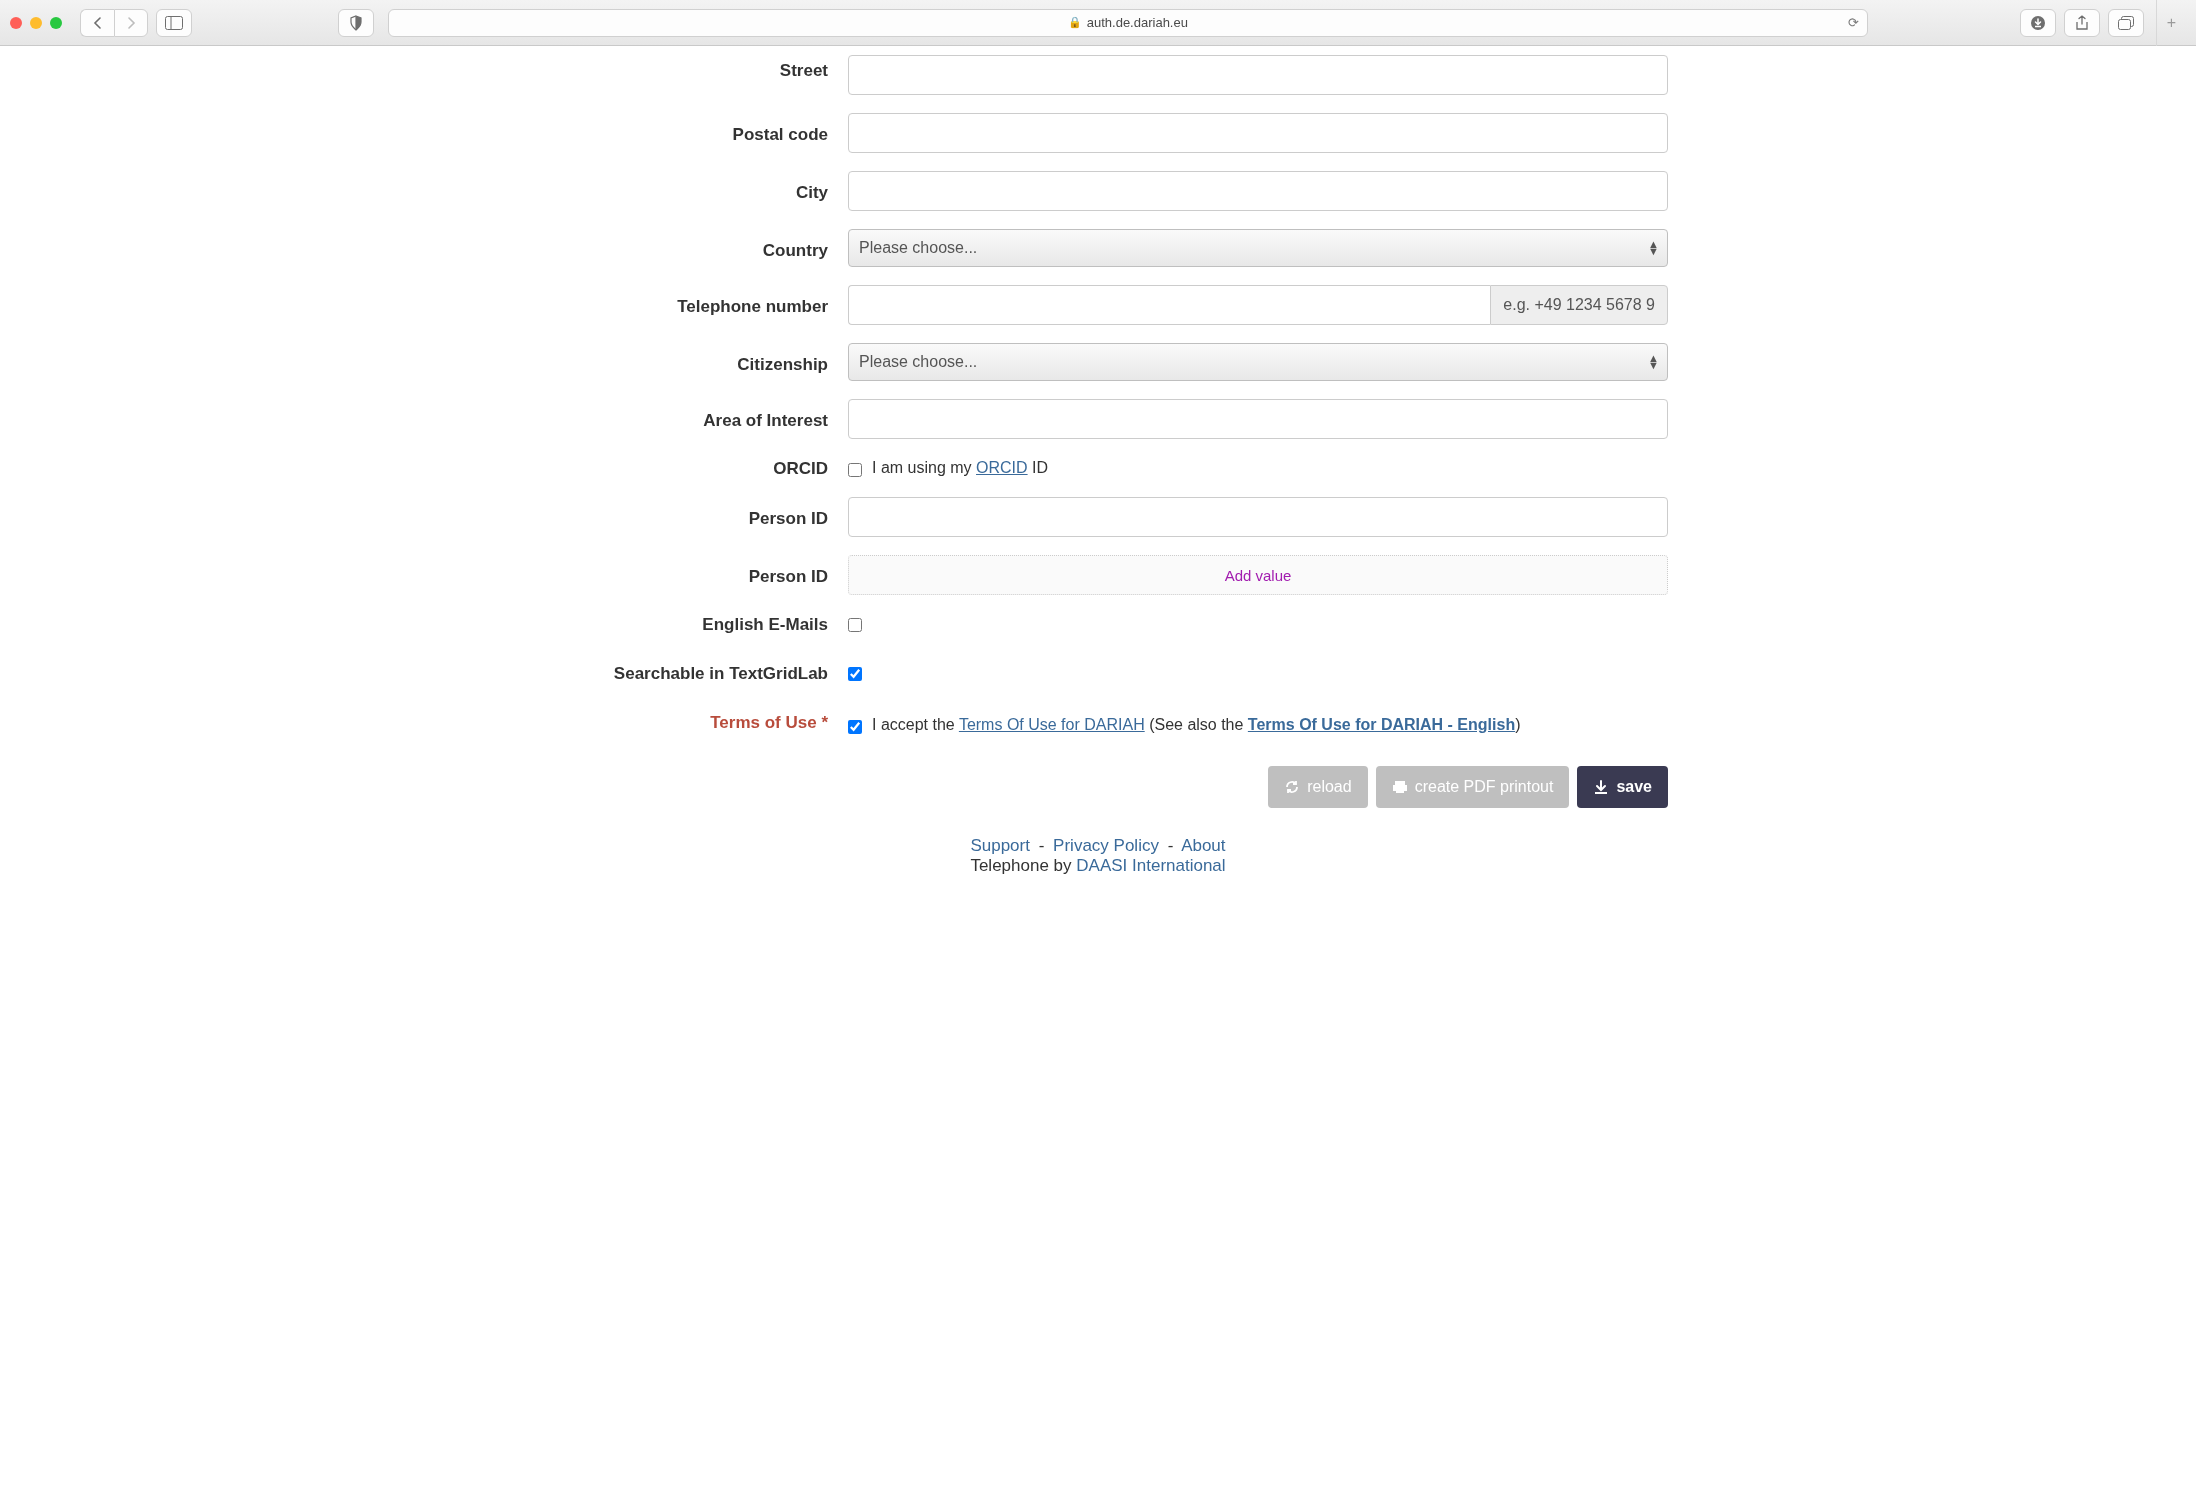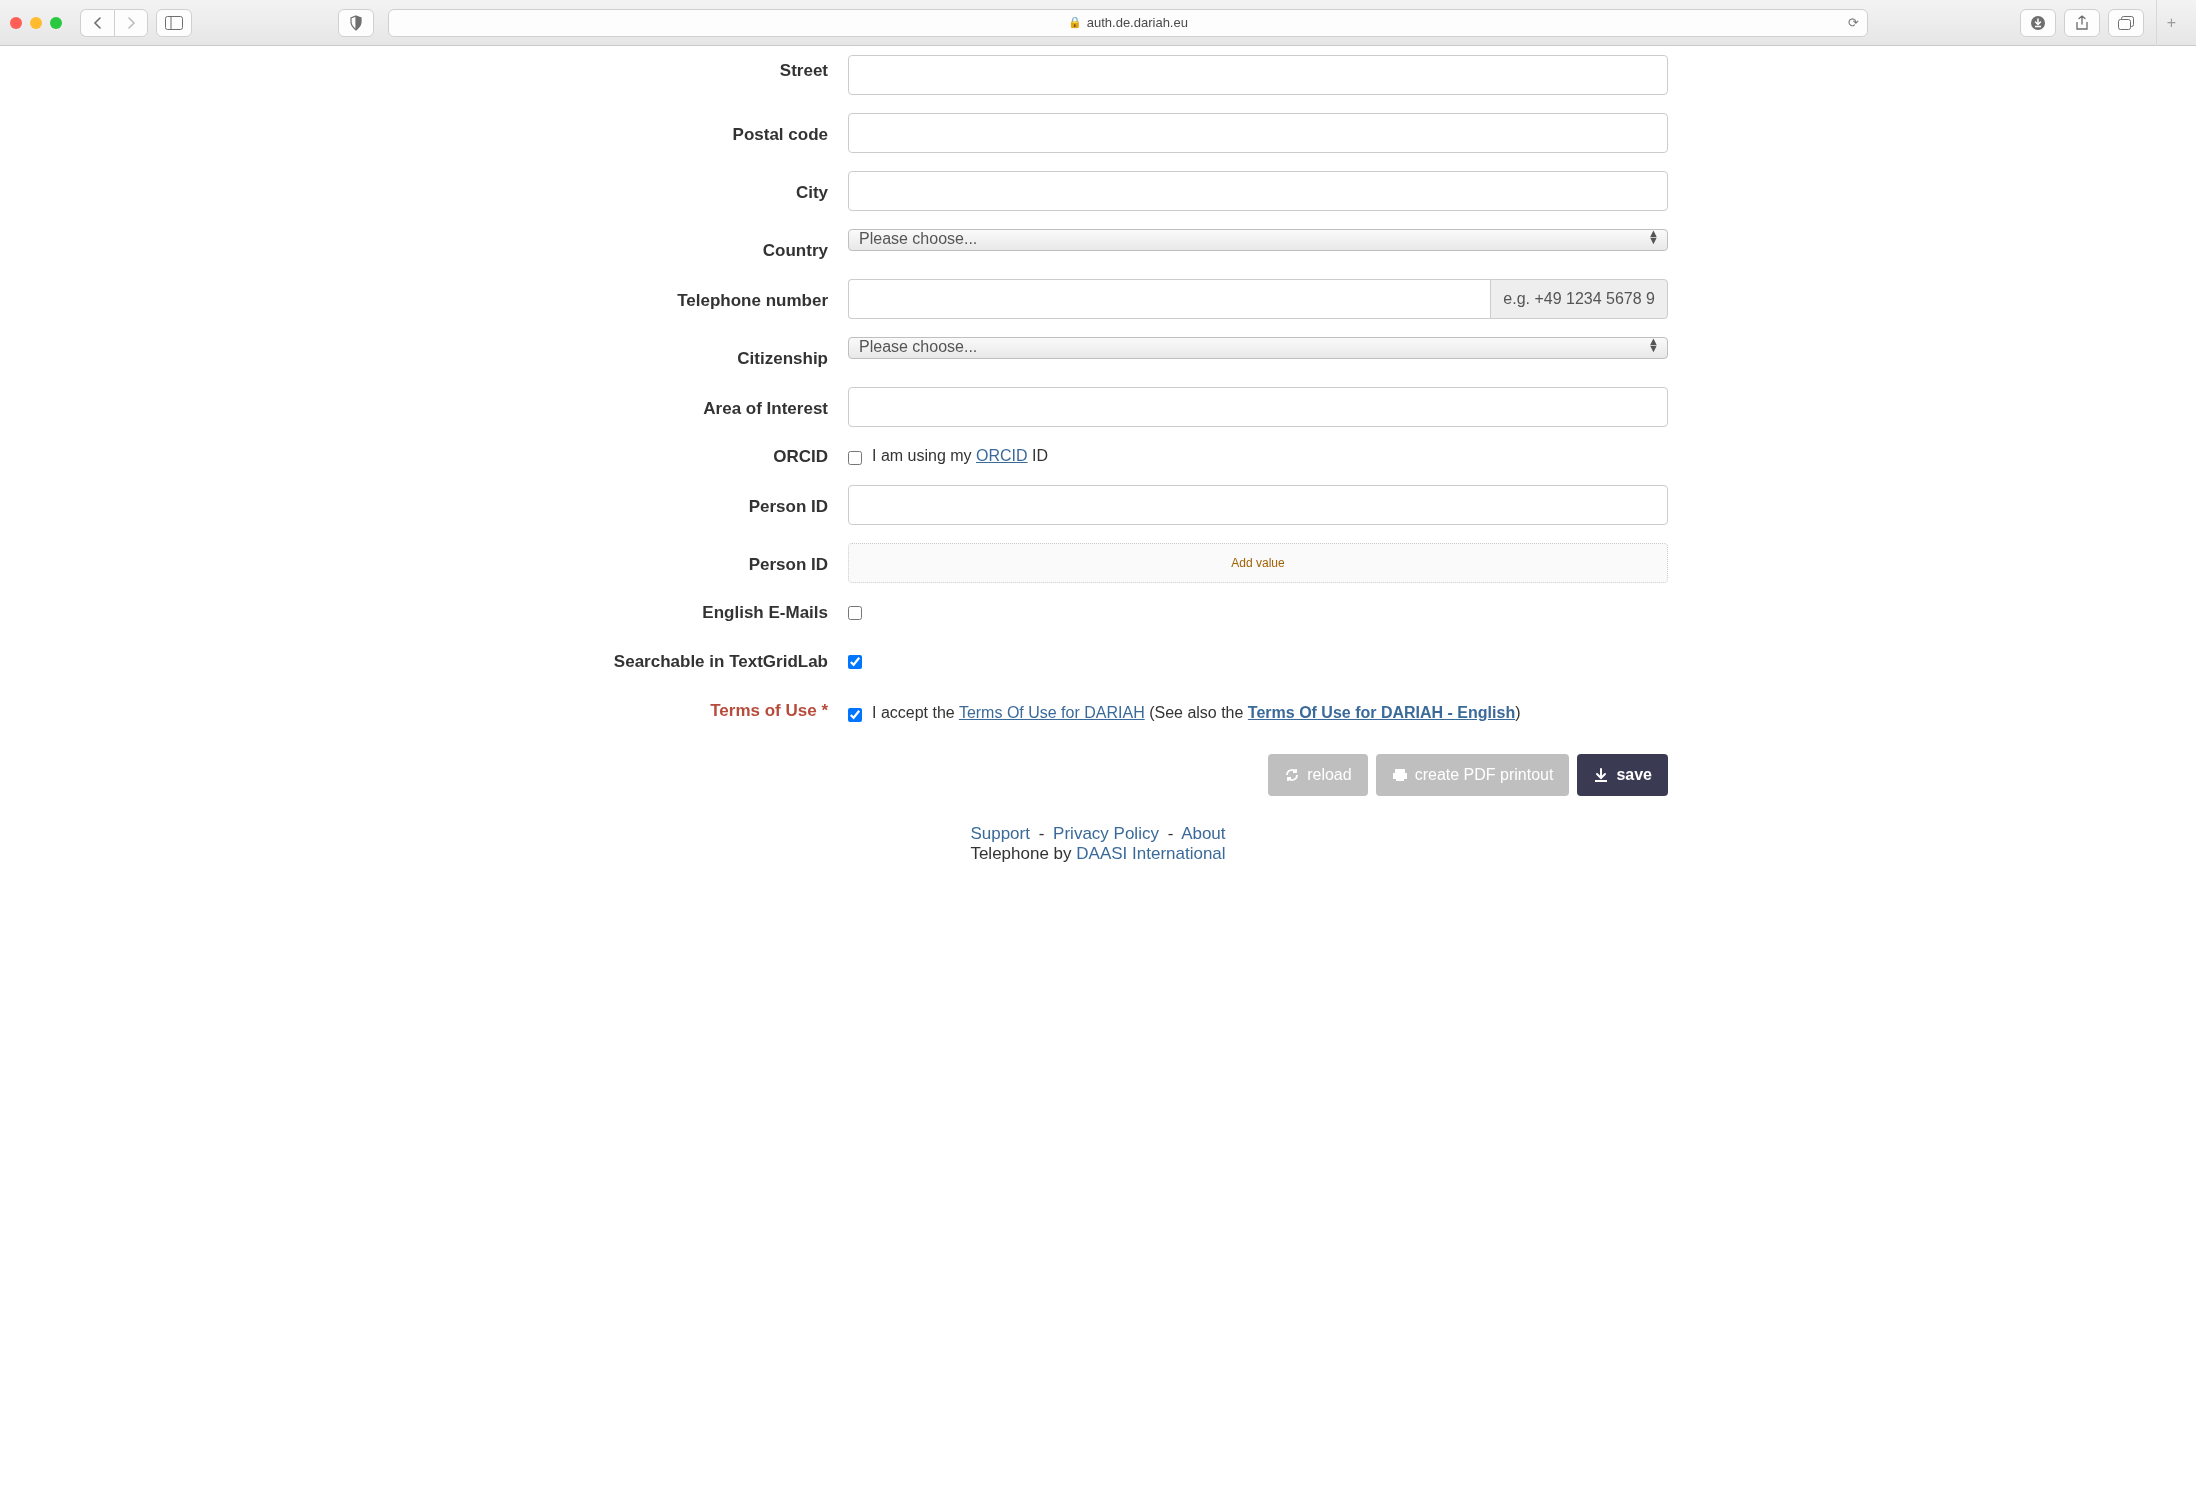--- a/index.html
+++ b/index.html
@@ -23,28 +23,28 @@
 .newtab{width:30px;height:46px;display:flex;align-items:center;justify-content:center;color:#9a9a9a;border-left:1px solid #d8d8d8;margin-left:4px;font-size:16px;}
 
 
 .page { padding:0 0 40px; }
 .form { width:1140px; margin:0 auto; }
 .row { display:flex; align-items:flex-start; padding:9px 0; }
 .lbl { width:320px; text-align:right; padding-right:20px; font-weight:700; font-size:17px; color:#333; padding-top:12px; }
 .lbl.req { color:#b84c3c; }
 .ctl { flex:1; }
 .input { width:100%; height:40px; border:1px solid #ccc; border-radius:4px; padding:0 10px; font-size:16px; background:#fff; }
-.select { width:100%; height:22px; border:1px solid #bfbfbf; border-radius:4px; padding:0 10px; font-size:16px; color:#555; background:linear-gradient(#fafafa,#e8e8e8); position:relative; display:flex; }
+.select { width:100%; height:38px; border:1px solid #bfbfbf; border-radius:4px; padding:0 10px; font-size:16px; color:#555; background:linear-gradient(#fafafa,#e8e8e8); position:relative; display:flex; align-items:center;}
 .select .arrows{position:absolute;right:8px;font-size:11px;color:#555;line-height:7px;}
 .input-group{display:flex;}
 .input-group .input{border-radius:4px 0 0 4px; border-right:none; flex:1;}
 .addon{background:#eee;border:1px solid #ccc;border-radius:0 4px 4px 0;padding:0 12px;display:flex;align-items:center;color:#555;font-size:16px;}
 .chkrow{display:flex;align-items:center;gap:10px;font-size:16px;color:#333;padding-top:2px;}
 .chk{width:14px;height:14px;margin-top:3px;flex-shrink:0;}
-.addval{width:100%;height:40px;border:1px dotted #ccc;border-radius:4px;display:flex;align-items:center;justify-content:center;color:#a16207;font-size:12px;background:#fafafa;}
+.addval{width:100%;height:40px;border:1px dotted #ccc;border-radius:4px;display:flex;align-items:center;justify-content:center;color:#a21caf;font-size:15px;background:#fafafa;}
 .link{color:#3a6a9a;}
 .btnrow{display:flex;justify-content:flex-end;gap:8px;padding-top:20px;}
 .btn{height:42px;padding:0 16px;border-radius:4px;border:none;font-size:16px;display:flex;align-items:center;gap:7px;cursor:pointer;}
 .btn-gray{background:#bfbfbf;color:#fff;}
 .btn-dark{background:#3a3a52;color:#fff;font-weight:600;}
 .footer{text-align:center;margin-top:28px;font-size:17px;color:#333;}
 .footer a{color:#3a6a9a;text-decoration:none;}
 .footer .sep{margin:0 4px;}
 svg{display:block;}
 </style>

